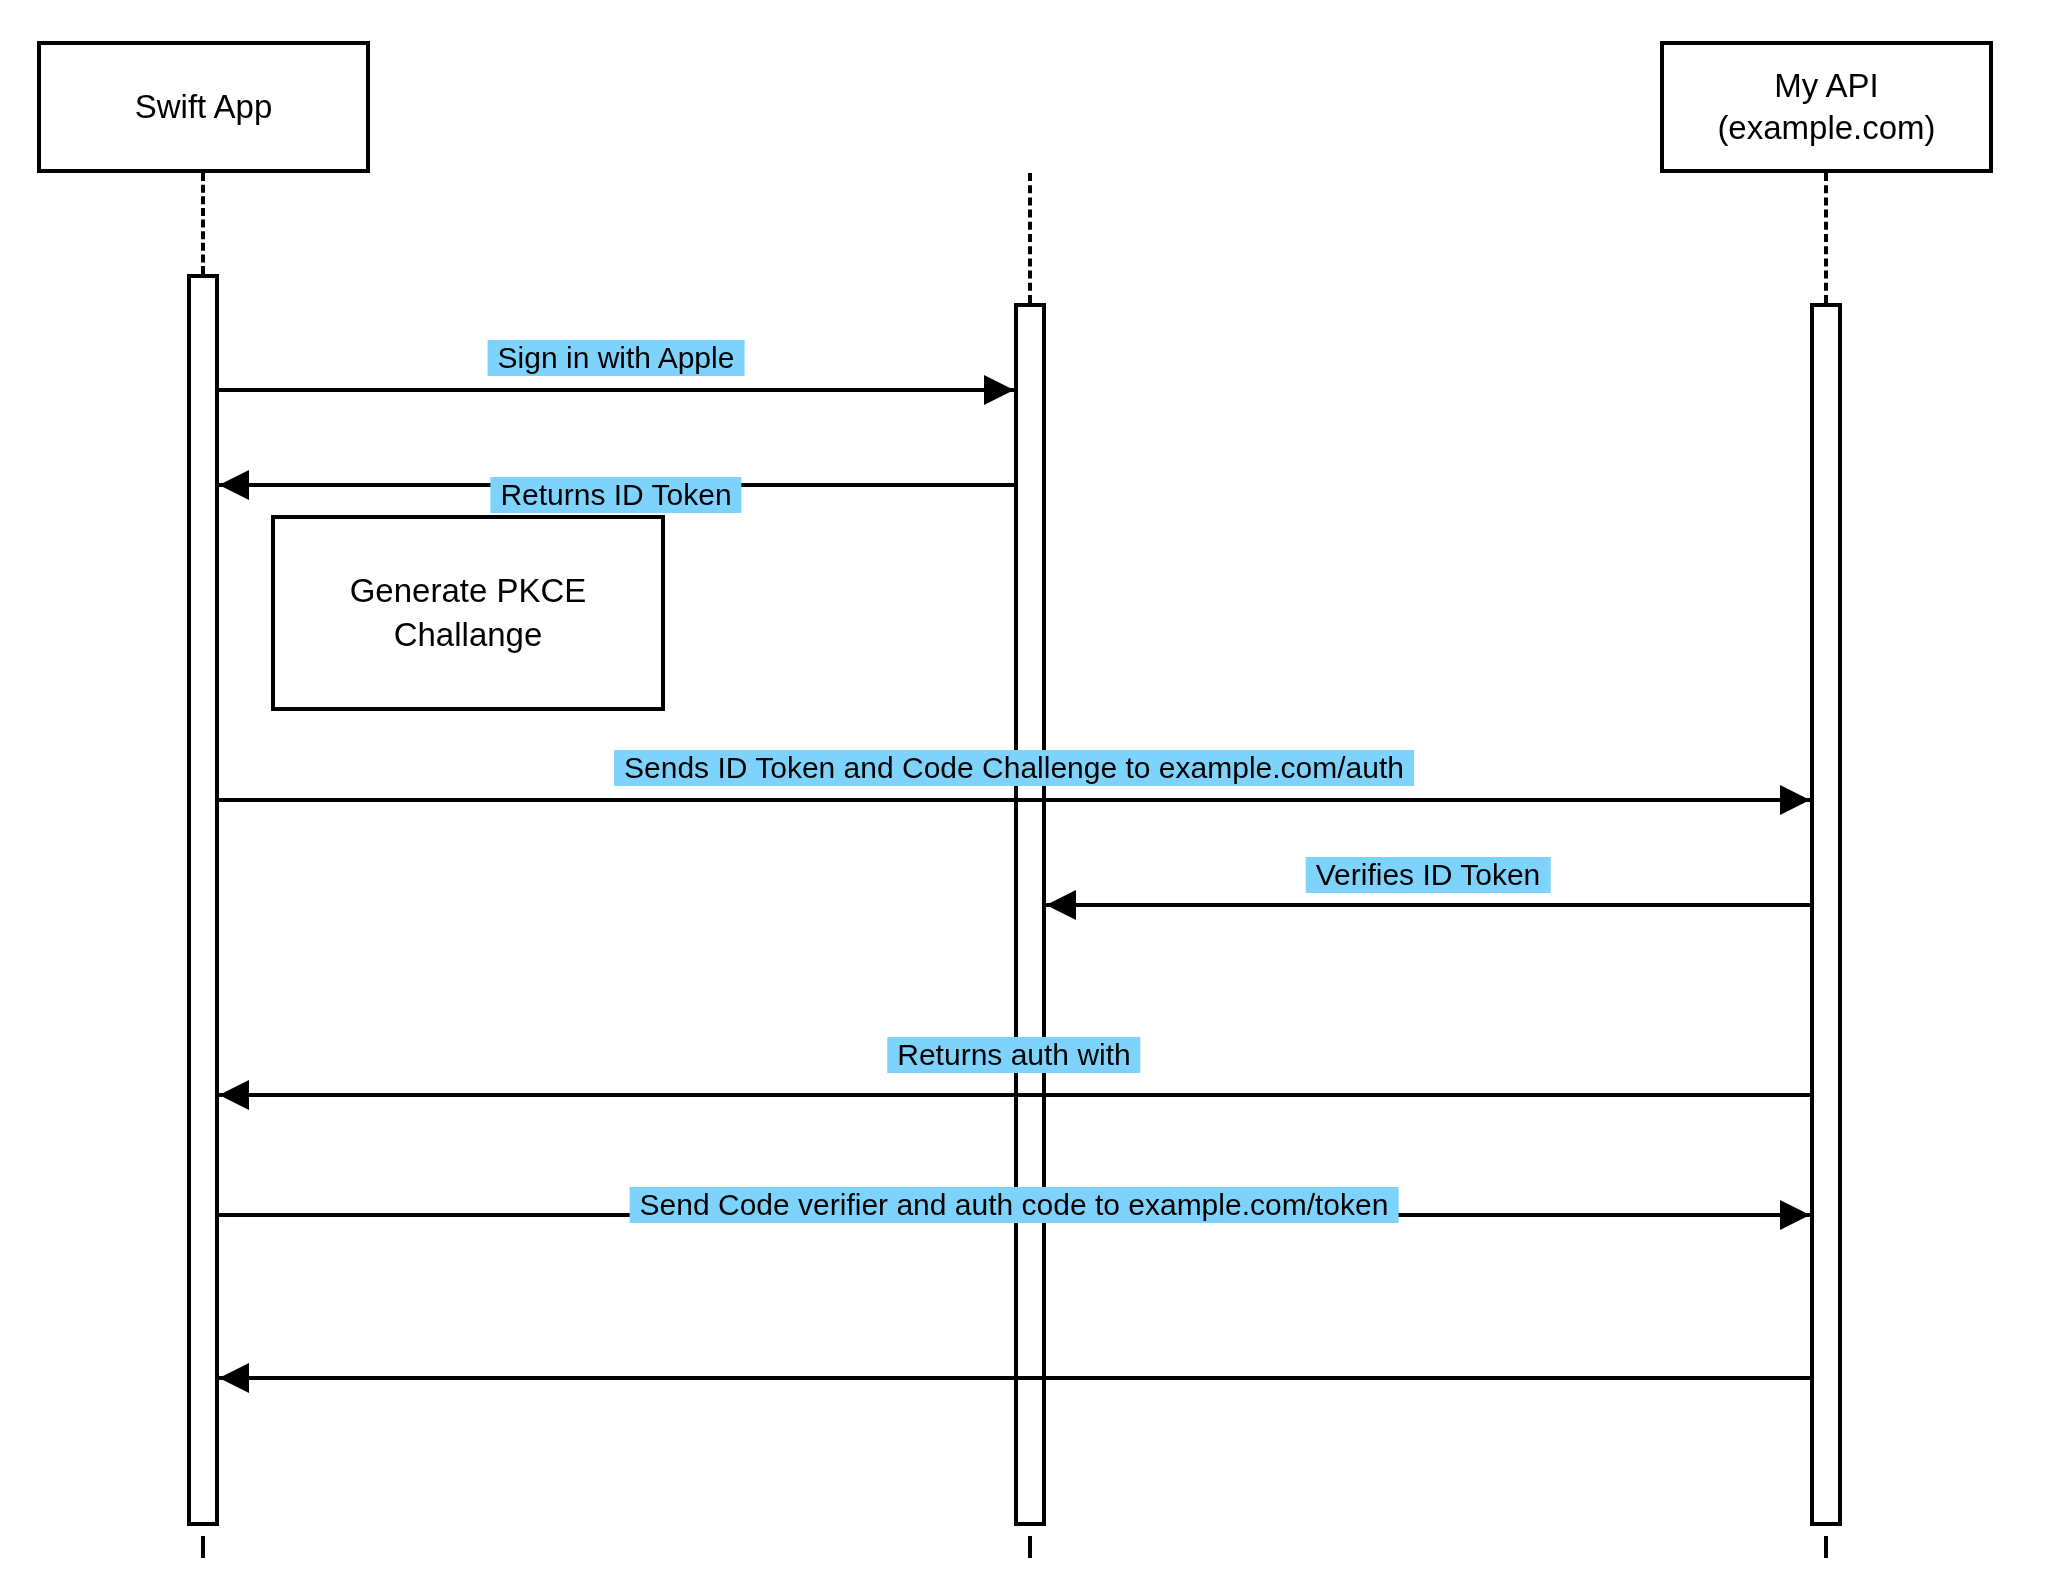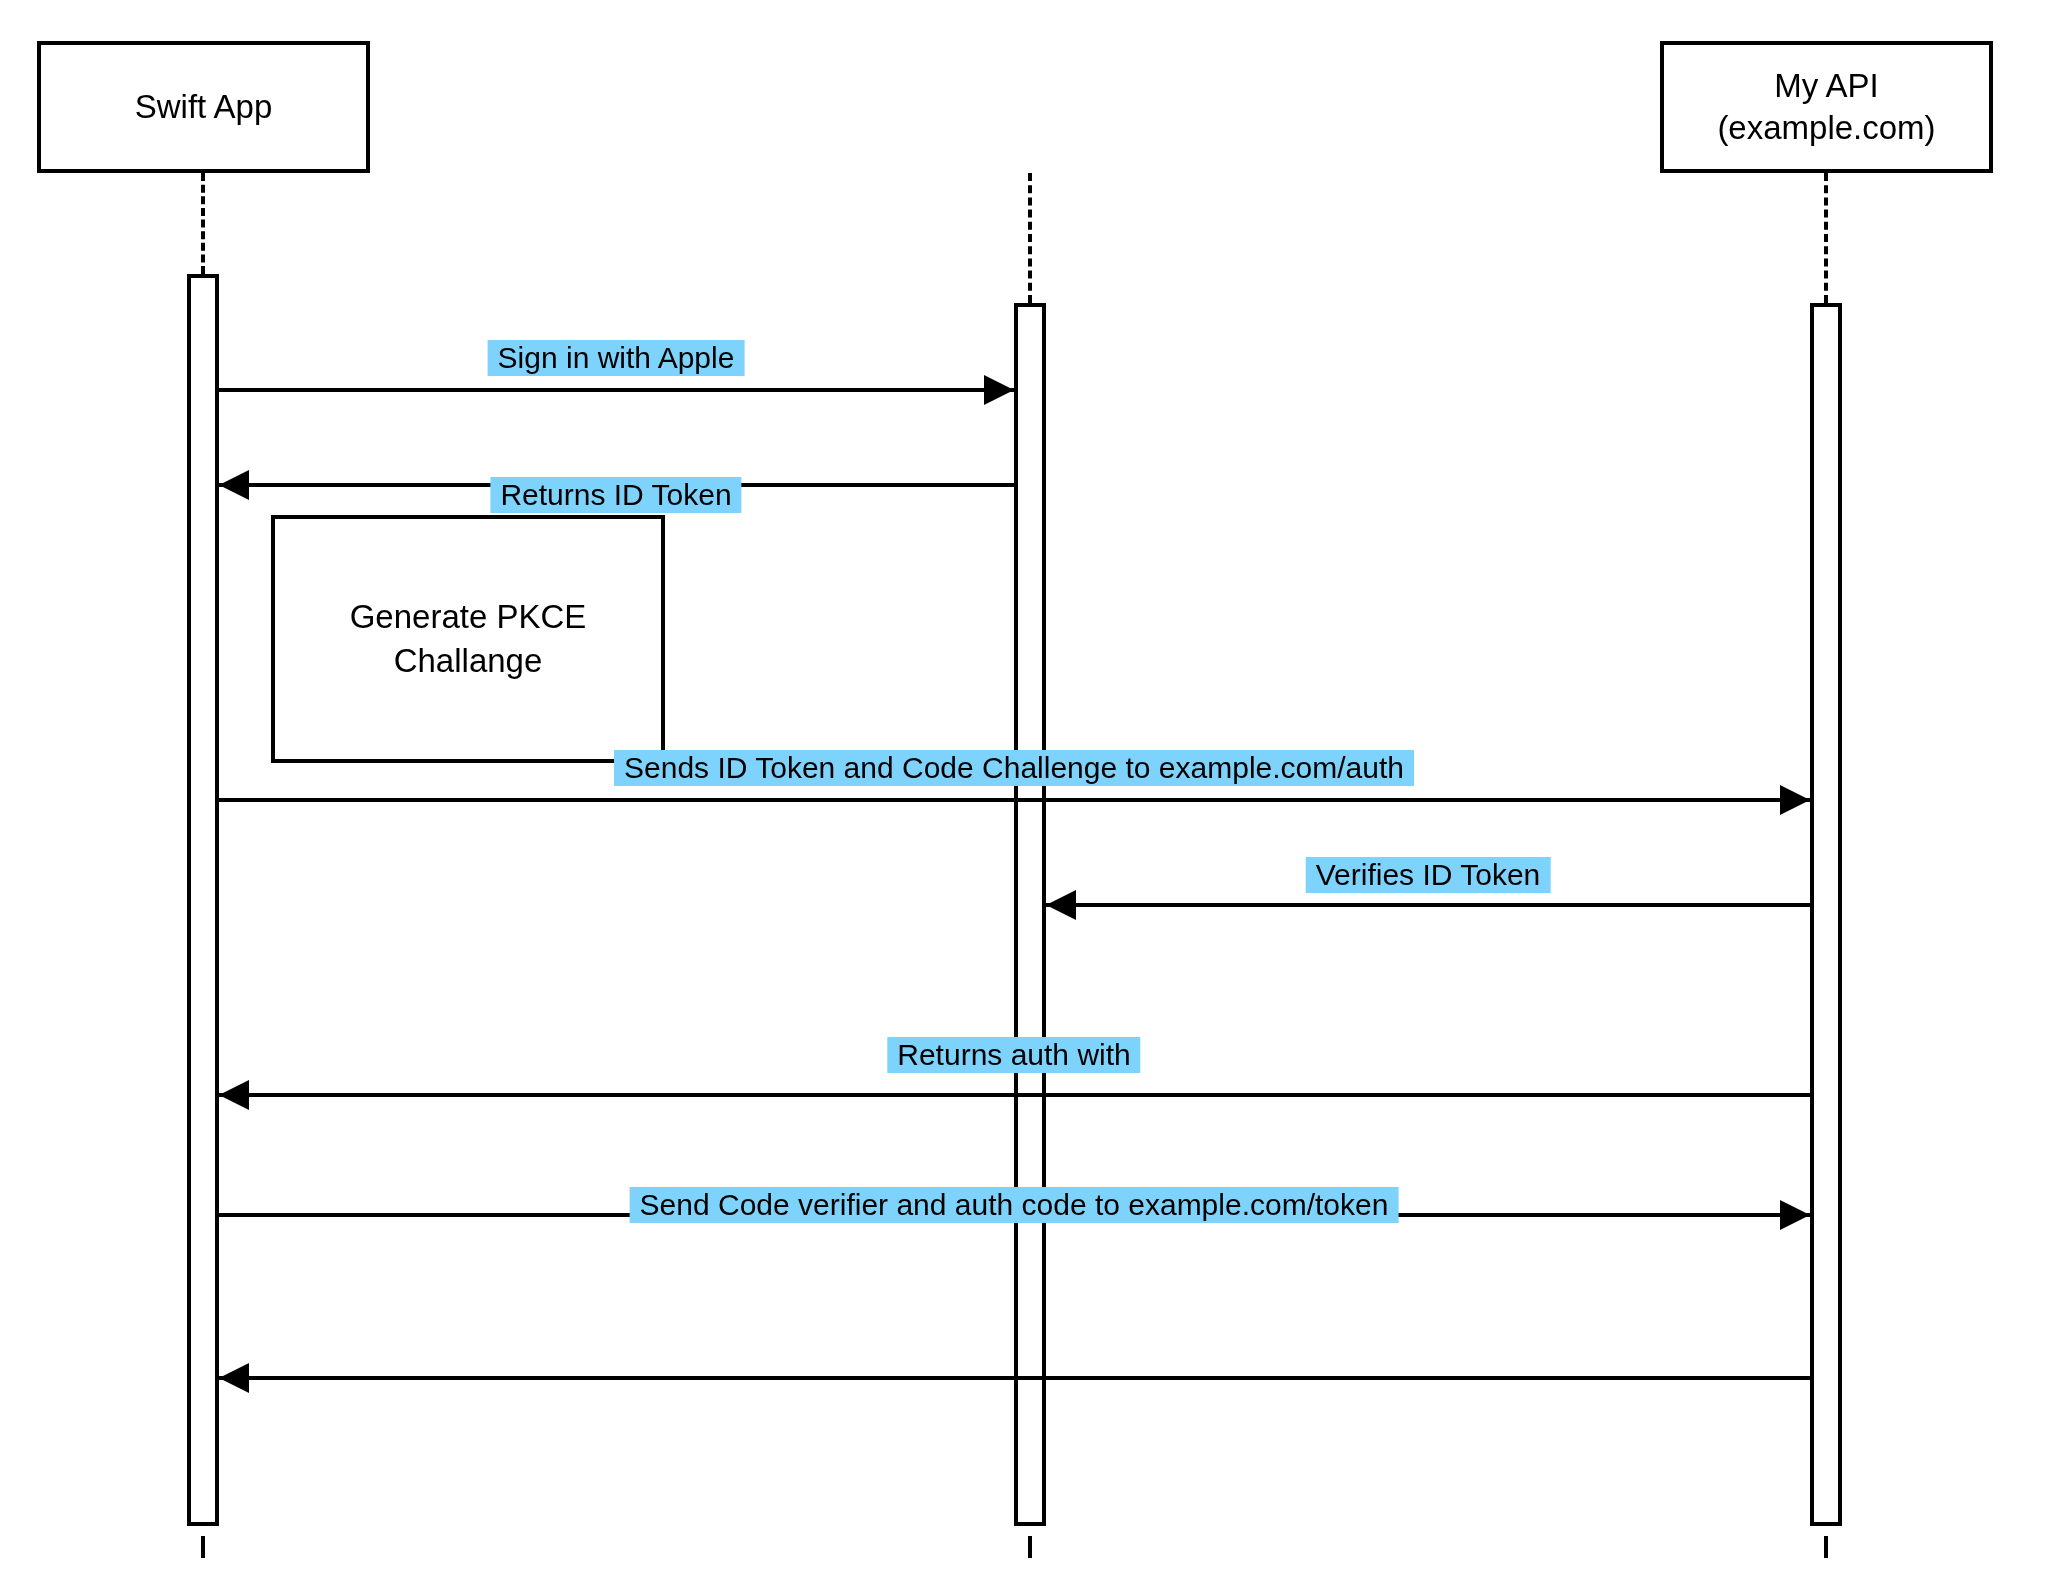--- a/index.html
+++ b/index.html
@@ -73,21 +73,21 @@
   .activation-swift { left: 187px;  top: 274px; height: 1252px; }
   .activation-apple { left: 1014px; top: 303px; height: 1223px; }
   .activation-myapi { left: 1810px; top: 303px; height: 1223px; }
 
   
   .note-box {
     position: absolute;
     left: 271px;
     top: 515px;
     width: 394px;
-    height: 248px;
+    height: 196px;
     border: 4px solid #000000;
     box-sizing: border-box;
     background: #ffffff;
     display: flex;
     align-items: center;
     justify-content: center;
     text-align: center;
     font-size: 33px;
     line-height: 44px;
     white-space: pre-line;

